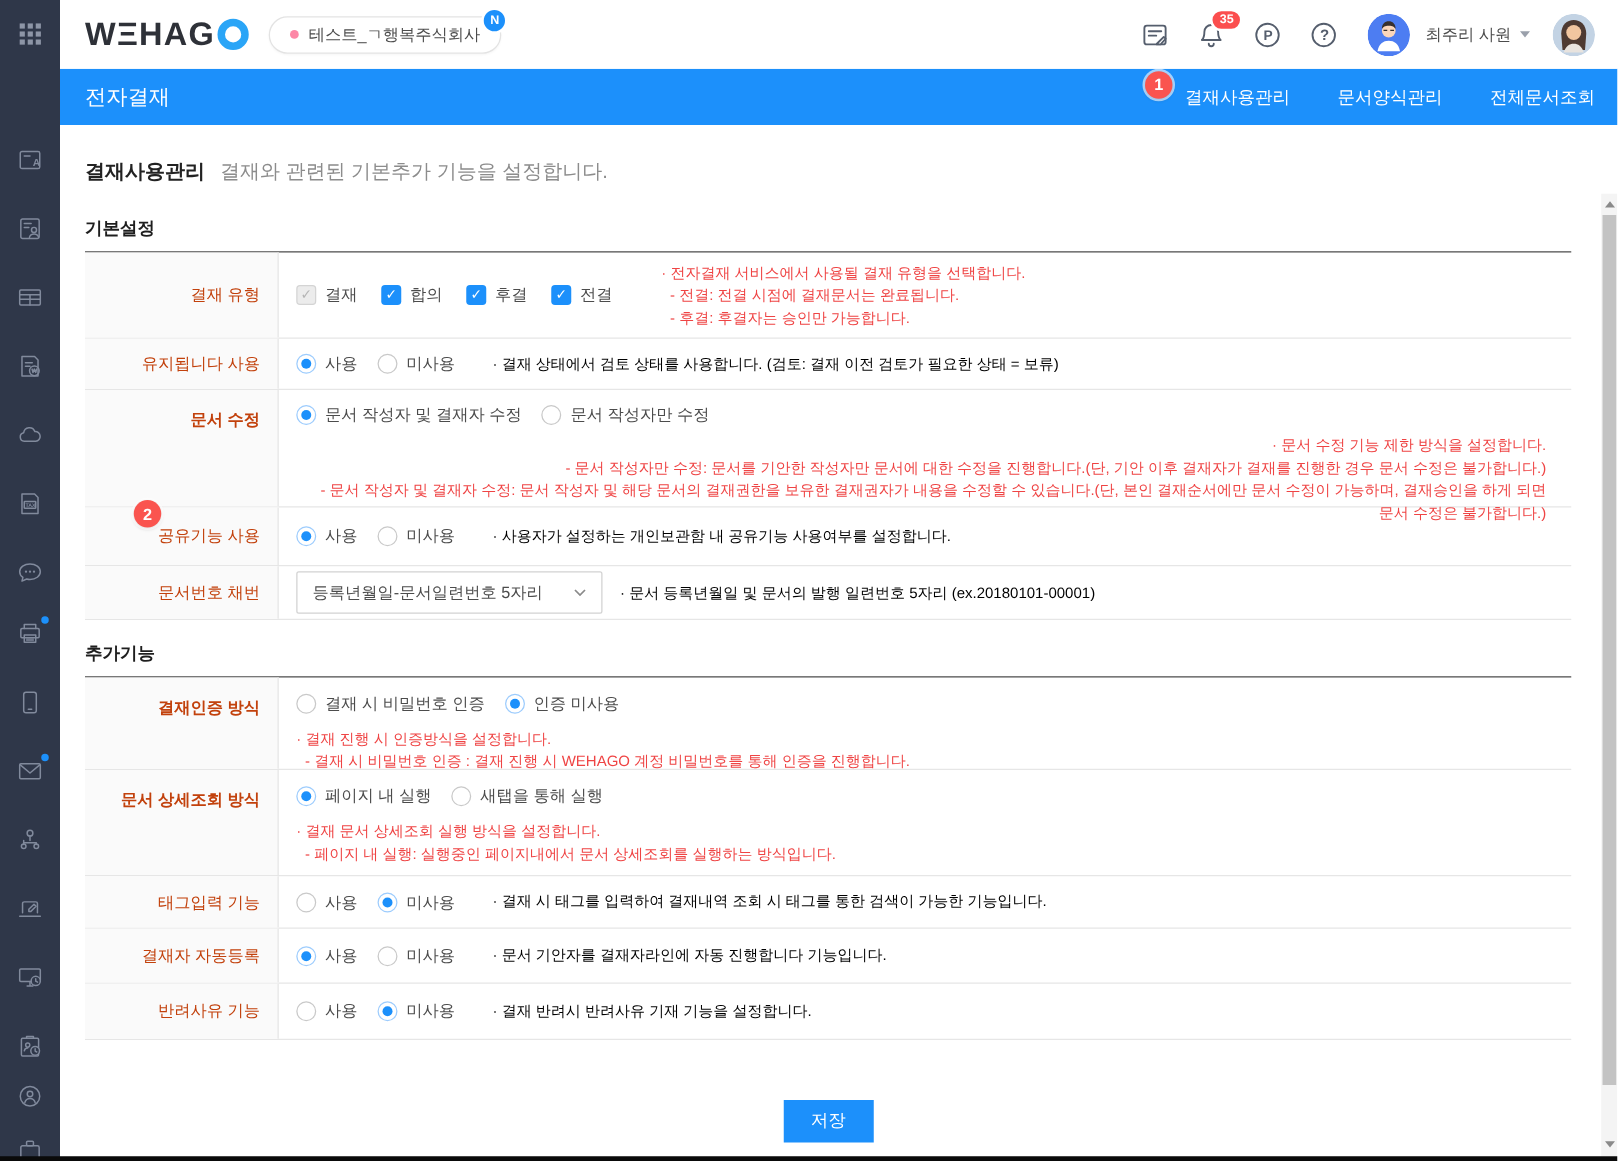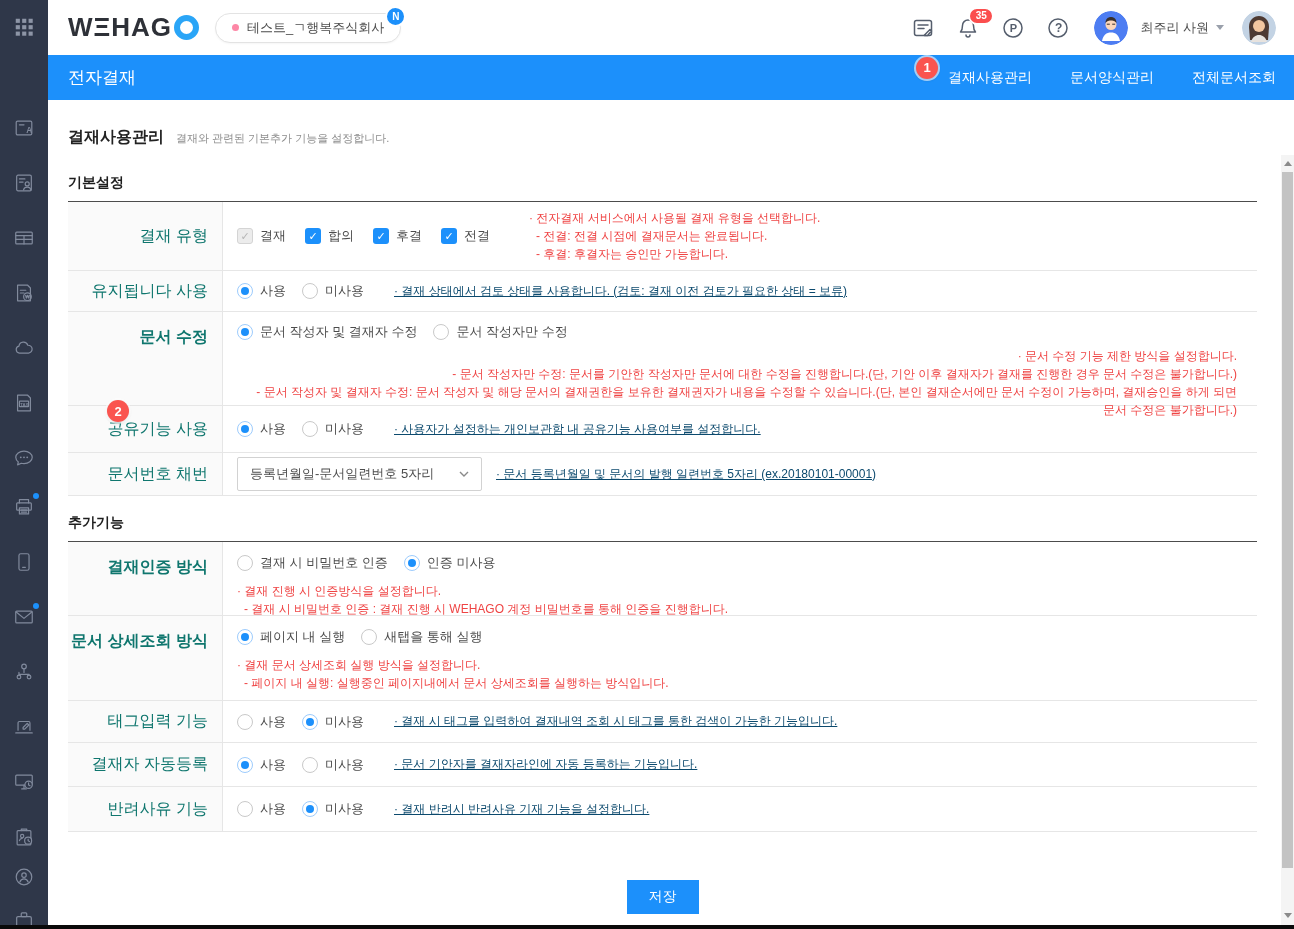--- a/index.html
+++ b/index.html
@@ -17,61 +17,61 @@
   .main{margin-left:48px;height:100%;position:relative;}
   .topbar{height:55px;background:#fff;display:flex;align-items:center;padding:0 18px 0 20px;position:relative;z-index:3;}
   .logo{display:flex;align-items:center;font-weight:bold;font-size:26px;color:#2e3138;letter-spacing:1px;}
   .logo .oring{width:13px;height:13px;border:6px solid #2aa5f7;border-radius:50%;margin-left:2px;background:#fff;}
   .pill{margin-left:16px;position:relative;height:28px;border:1px solid #e3e3e3;border-radius:15px;
         display:flex;align-items:center;padding:0 16px;font-size:13px;color:#4c4c4c;background:#fff;box-shadow:0 1px 2px rgba(0,0,0,.04);}
   .pill .dot{width:7px;height:7px;border-radius:50%;background:#fd87a6;margin-right:8px;}
   .pill .nbadge{position:absolute;top:-8px;right:-6px;width:17px;height:17px;border-radius:50%;background:#1c90fb;
         color:#fff;font-size:10px;font-weight:bold;display:flex;align-items:center;justify-content:center;border:2px solid #fff;}
   .top-right{margin-left:auto;display:flex;align-items:center;}
-  .tool{position:relative;width:26px;height:26px;margin-left:19px;display:flex;align-items:center;cursor:pointer;}
+  .tool{position:relative;width:26px;height:26px;margin-left:19px;display:flex;align-items:center;justify-content:center;cursor:pointer;}
   .tool svg{stroke:#555e6d;fill:none;stroke-width:1.5;stroke-linecap:round;stroke-linejoin:round;}
   .bellbadge{position:absolute;top:-8px;left:12px;min-width:14px;padding:1px 4px;background:#fb4e4e;border-radius:9px;
         color:#fff;font-size:10px;font-weight:bold;text-align:center;border:2px solid #fff;line-height:12px;}
   .avatar{width:34px;height:34px;border-radius:50%;overflow:hidden;margin-left:22px;flex:none;cursor:pointer;}
   .uname{font-size:13px;color:#4c4c4c;margin:0 4px 0 12px;white-space:nowrap;cursor:pointer;}
   .carr{width:0;height:0;border-left:4px solid transparent;border-right:4px solid transparent;border-top:5px solid #9aa0ab;margin-left:3px;cursor:pointer;}
   
   .gnb{height:45px;background:#1c90fb;display:flex;align-items:center;padding:0 18px 0 20px;position:relative;z-index:2;}
   .gnb-title{color:#fff;font-size:17px;}
   .gnb-menu{margin-left:auto;display:flex;align-items:center;}
   .gmenu{color:#fff;font-size:14px;margin-left:38px;position:relative;cursor:pointer;white-space:nowrap;}
   .numbadge{width:22px;height:22px;border-radius:50%;background:#fa544f;color:#fff;font-size:13px;font-weight:bold;
         display:flex;align-items:center;justify-content:center;box-shadow:0 0 0 2px rgba(255,255,255,.6),0 1px 3px rgba(0,0,0,.25);}
   .badge1{position:absolute;left:-32px;top:-12px;}
   
   .content{position:relative;height:829px;background:#fff;overflow:hidden;}
   .content-inner{padding:27px 37px 0 20px;position:relative;}
   .title-row{display:flex;align-items:baseline;}
   .pg-title{font-size:16px;font-weight:bold;color:#222;}
-  .pg-sub{font-size:11px;color:#8c8c8c;margin-left:12px;}
+  .pg-sub{font-size:16px;color:#8c8c8c;margin-left:12px;}
   .sect-head{font-size:14px;font-weight:bold;color:#1e1e1e;margin-top:26px;}
   .stable{border-top:1px solid #4c4c4c;margin-top:9px;}
   .trow{display:flex;border-bottom:1px solid #e6e6e6;position:relative;}
   .tlabel{width:155px;flex:none;background:#fafafa;border-right:1px solid #e6e6e6;display:flex;align-items:center;
-        justify-content:flex-end;padding-right:14px;font-size:16px;color:#0f766e;text-align:right;box-sizing:border-box;}
+        justify-content:flex-end;padding-right:14px;font-size:13px;color:#c2410c;text-align:right;box-sizing:border-box;}
   .trow.top .tlabel{align-items:flex-start;padding-top:15px;font-weight:bold;}
   .tcell{flex:1;padding:8px 20px 8px 14px;display:flex;flex-direction:column;justify-content:center;font-size:13px;color:#4c4c4c;}
   .ctl-line{display:flex;align-items:center;}
   .chk{display:flex;align-items:center;margin-right:19px;cursor:pointer;}
   .chk .box{width:16px;height:16px;border-radius:3px;background:#1c90fb;color:#fff;font-size:11px;line-height:16px;
         text-align:center;margin-right:7px;font-weight:bold;flex:none;}
   .chk.disabled .box{background:#ececec;color:#b5b5b5;border:1px solid #d4d4d4;box-sizing:border-box;line-height:14px;}
   .radio{display:flex;align-items:center;margin-right:16px;cursor:pointer;white-space:nowrap;}
   .radio .rdot{width:16px;height:16px;border-radius:50%;border:1px solid #c9c9c9;background:#fff;margin-right:7px;
         box-sizing:border-box;position:relative;flex:none;}
   .radio.on .rdot{border-color:#9dccfd;}
   .radio.on .rdot::after{content:"";position:absolute;left:3px;top:3px;right:3px;bottom:3px;background:#1c90fb;border-radius:50%;}
   .desc{font-size:12px;color:#ef4444;line-height:18px;}
   .desc.sub{padding-left:7px;}
-  .inline-desc{font-size:12px;color:#0c4a6e;margin-left:14px;white-space:nowrap;text-decoration:underline;}
+  .inline-desc{font-size:12px;color:#000000;margin-left:14px;white-space:nowrap;}
   .desc-block{margin-left:20px;}
   .mt6{margin-top:6px;text-align:right;} .mt10{margin-top:10px;}
   .selectbox{width:245px;height:34px;border:1px solid #d2d2d2;border-radius:2px;display:flex;align-items:center;
         justify-content:space-between;padding:0 12px;font-size:13px;color:#4c4c4c;box-sizing:border-box;cursor:pointer;background:#fff;}
   .badge2{position:absolute;left:39px;top:-6px;z-index:3;}
   .save-btn{display:block;margin:48px auto 0;width:72px;height:34px;background:#1c90fb;color:#fff;font-size:14px;
         border:none;cursor:pointer;font-family:inherit;}
   
   .vscroll{position:absolute;right:0;top:155px;bottom:4px;width:13px;background:#f4f4f4;z-index:5;}
   .vs-up{position:absolute;top:0;left:0;width:13px;height:16px;display:flex;align-items:center;justify-content:center;cursor:pointer;}
@@ -473,21 +473,21 @@
           <div class="tcell">
             <div class="ctl-line">
               <span class="radio on">
                   <span class="rdot"></span>
                   <span>사용</span>
                 </span>
               <span class="radio">
                   <span class="rdot"></span>
                   <span>미사용</span>
                 </span>
-              <span class="inline-desc">· 문서 기안자를 결재자라인에 자동 등록하는 기능입니다.</span>
+              <span class="inline-desc">· 문서 기안자를 결재자라인에 자동 진행합니다 기능입니다.</span>
             </div>
           </div>
         </div>
 
         <div class="trow" style="height:44px">
           <div class="tlabel">반려사유 기능</div>
           <div class="tcell">
             <div class="ctl-line">
               <span class="radio">
                   <span class="rdot"></span>

